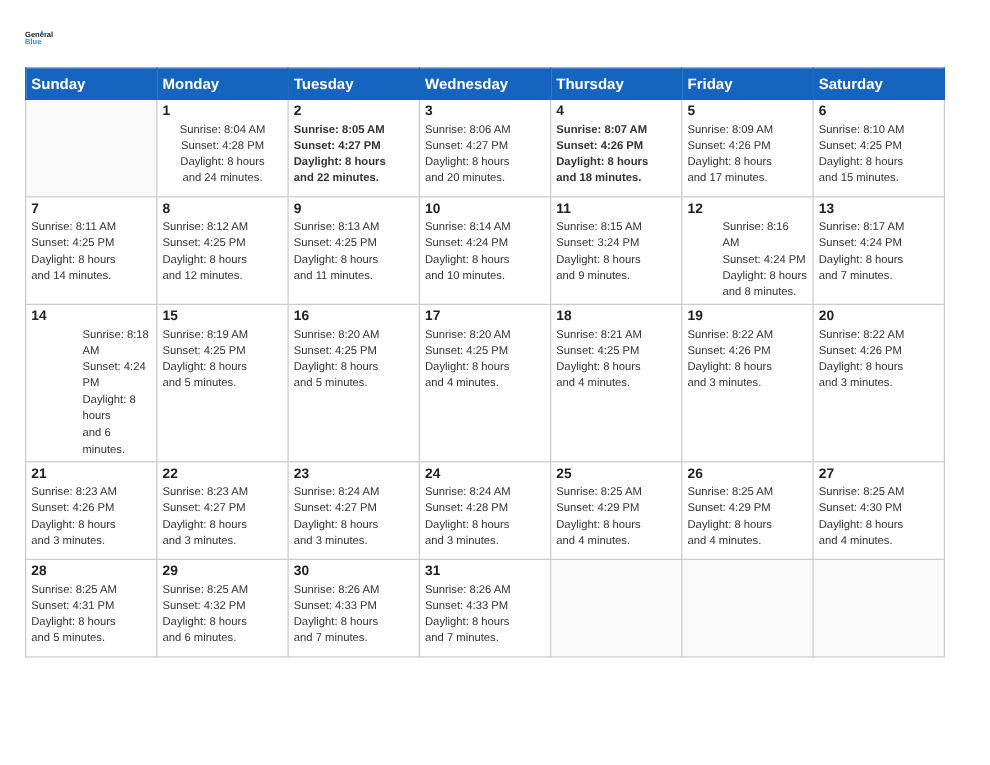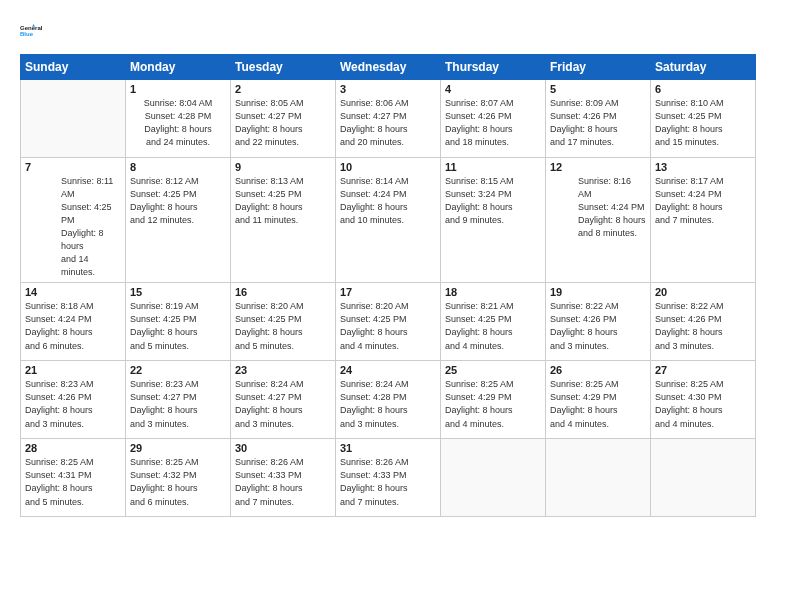--- a/index.html
+++ b/index.html
@@ -117,35 +117,35 @@
           <td class="empty"></td>
           <td>
             <span class="day-num">1</span>
             <div class="day-info" style="white-space: pre-line; text-align: center;">Sunrise: 8:04 AM
 Sunset: 4:28 PM
 Daylight: 8 hours
 and 24 minutes.</div>
           </td>
           <td>
             <span class="day-num">2</span>
-            <div class="day-info" style="white-space: pre-line;">Sunrise: 8:05 AM
+            <div class="day-info" style="white-space: pre-line; font-weight: bold;">Sunrise: 8:05 AM
 Sunset: 4:27 PM
 Daylight: 8 hours
 and 22 minutes.</div>
           </td>
           <td>
             <span class="day-num">3</span>
             <div class="day-info" style="white-space: pre-line;">Sunrise: 8:06 AM
 Sunset: 4:27 PM
 Daylight: 8 hours
 and 20 minutes.</div>
           </td>
           <td>
             <span class="day-num">4</span>
-            <div class="day-info" style="white-space: pre-line;">Sunrise: 8:07 AM
+            <div class="day-info" style="white-space: pre-line; font-weight: bold;">Sunrise: 8:07 AM
 Sunset: 4:26 PM
 Daylight: 8 hours
 and 18 minutes.</div>
           </td>
           <td>
             <span class="day-num">5</span>
             <div class="day-info" style="white-space: pre-line;">Sunrise: 8:09 AM
 Sunset: 4:26 PM
 Daylight: 8 hours
 and 17 minutes.</div>
@@ -154,21 +154,21 @@
             <span class="day-num">6</span>
             <div class="day-info" style="white-space: pre-line;">Sunrise: 8:10 AM
 Sunset: 4:25 PM
 Daylight: 8 hours
 and 15 minutes.</div>
           </td>
         </tr>
         <tr>
           <td>
             <span class="day-num">7</span>
-            <div class="day-info" style="white-space: pre-line; margin-left: 36px;">Sunrise: 8:11 AM
+            <div class="day-info" style="white-space: pre-line;">Sunrise: 8:11 AM
 Sunset: 4:25 PM
 Daylight: 8 hours
 and 14 minutes.</div>
           </td>
           <td>
             <span class="day-num">8</span>
             <div class="day-info" style="white-space: pre-line;">Sunrise: 8:12 AM
 Sunset: 4:25 PM
 Daylight: 8 hours
 and 12 minutes.</div>
@@ -205,21 +205,21 @@
             <span class="day-num">13</span>
             <div class="day-info" style="white-space: pre-line;">Sunrise: 8:17 AM
 Sunset: 4:24 PM
 Daylight: 8 hours
 and 7 minutes.</div>
           </td>
         </tr>
         <tr>
           <td>
             <span class="day-num">14</span>
-            <div class="day-info" style="white-space: pre-line;">Sunrise: 8:18 AM
+            <div class="day-info" style="white-space: pre-line; margin-left: 41px;">Sunrise: 8:18 AM
 Sunset: 4:24 PM
 Daylight: 8 hours
 and 6 minutes.</div>
           </td>
           <td>
             <span class="day-num">15</span>
             <div class="day-info" style="white-space: pre-line;">Sunrise: 8:19 AM
 Sunset: 4:25 PM
 Daylight: 8 hours
 and 5 minutes.</div>

